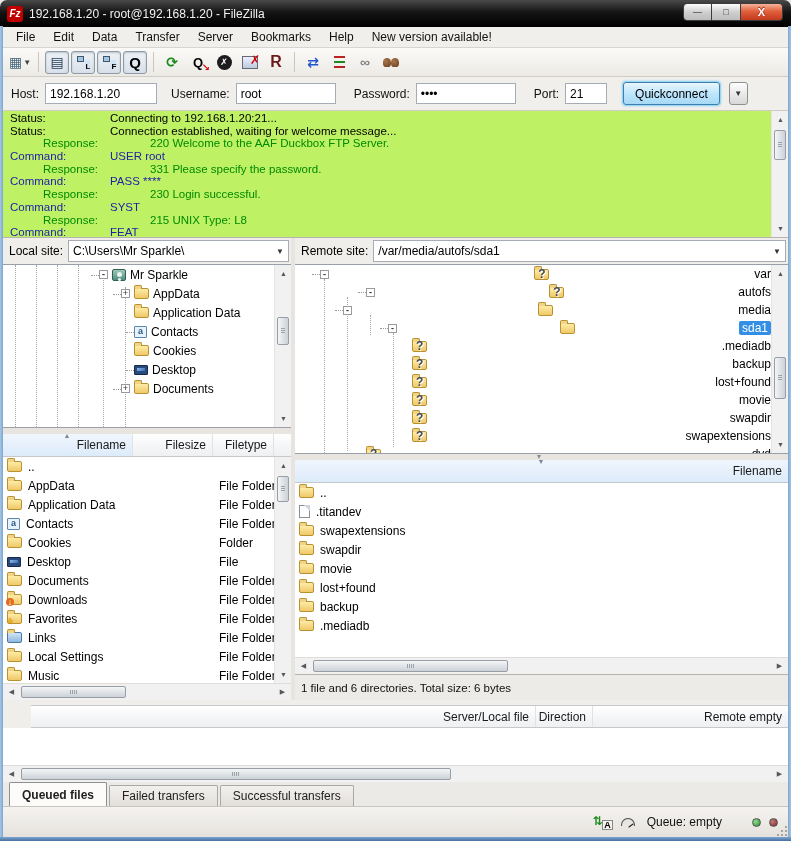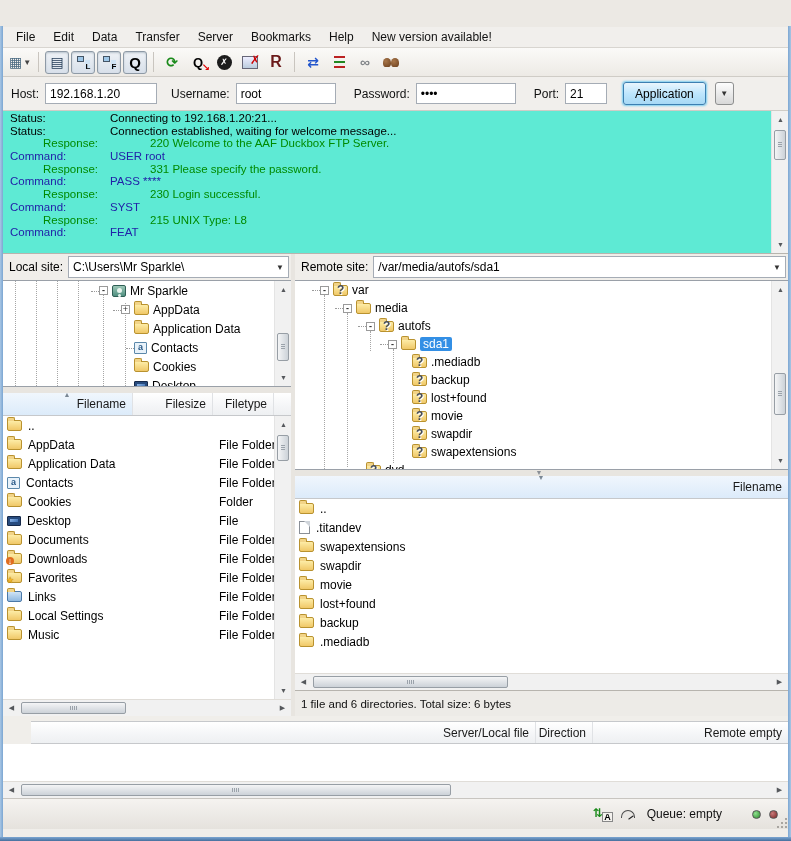--- a/index.html
+++ b/index.html
@@ -67,21 +67,21 @@
     display:flex; align-items:center; padding-left:8px; gap:6px; }
   .qlabel { color:#111; }
   .qinput { height:21px; border:1px solid #a5acb5; background:#fff; padding:0 4px; font:12px "Liberation Sans",sans-serif; color:#000; }
   .qc-btn { height:23px; padding:0 11px; border:1px solid #3c7fb1; border-radius:3px;
     background:linear-gradient(#eaf6fd,#bee6fd 50%,#a7d9f5); box-shadow:0 0 2px 1px #7acdf0;
     font:12px "Liberation Sans",sans-serif; color:#000; }
   .qc-drop { width:19px; height:23px; border:1px solid #8e8f8f; border-radius:3px; margin-left:3px;
     background:linear-gradient(#fdfdfd,#d8d8d8); display:flex; align-items:center; justify-content:center; font-size:8px; color:#333; }
 
   
-  .log { position:relative; height:143px; background:#5eead4; border-bottom:1px solid #b7b4ae; overflow:hidden; }
+  .log { position:relative; height:127px; background:#bef264; border-bottom:1px solid #b7b4ae; overflow:hidden; }
   .log-lines { position:absolute; left:0; top:1px; right:17px; overflow:hidden; height:126px; }
   .log-line { display:flex; height:12.7px; line-height:12.6px; font-size:11.5px; white-space:nowrap; }
   .log-type { width:107px; padding-left:7px; flex:none; }
   .k-status { color:#000; } .k-response { color:#008a00;padding-left:40px; } .k-command { color:#2222a8; }
 
   
   .vsb { position:absolute; right:0; top:0; bottom:0; width:17px; background:#f1f1f1; border-left:1px solid #e4e4e4; }
   .vsb .sarr,.hsb .sarr { width:17px; height:17px; display:flex; align-items:center; justify-content:center; font-size:7px; color:#55585c; flex:none; }
   .vsb .sarr.dn { position:absolute; bottom:0; }
   .vthumb { position:absolute; left:2px; right:2px; border:1px solid #979ea5; border-radius:2px;
@@ -98,26 +98,26 @@
   
   .panes { height:462px; display:flex; }
   .pane { display:flex; flex-direction:column; background:#f0eeea; min-width:0; }
   .pane.local { width:288px; }
   .vsplit { width:4px; background:#e8e5e0; }
   .pane.remote { flex:1; }
   .site-row { height:26px; display:flex; align-items:center; padding:0 2px 0 6px; gap:5px; }
   .combo { flex:1; height:22px; border:1px solid #a5acb5; background:#fff; display:flex; align-items:center; padding:0 4px; position:relative; }
   .combo .carr { position:absolute; right:4px; font-size:8px; color:#333; }
   .treebox { position:relative; background:#fff; border:1px solid #9aa0a8; border-left:none; border-right:none; overflow:hidden; }
-  .pane.local .treebox { height:107px; }
+  .pane.local .treebox { height:164px; }
   .pane.remote .treebox { height:190px; }
   .tree-scroll { position:absolute; inset:0 17px 0 0; overflow:hidden; }
   .trow { display:flex; align-items:center; white-space:nowrap; position:relative; }
   .pane.local .trow { height:19px; }
-  .pane.remote .trow { height:18px; }
+  .pane.remote .trow { height:18px;justify-content:space-between; }
   .exp { width:9px; height:9px; flex:none; border:1px solid #9a9a9a; background:#fff; position:relative; margin-right:4px; }
   .exp::after { position:absolute; left:0; top:-1px; width:7px; text-align:center; font-size:9px; line-height:9px; color:#333; }
   .exp.minus::after { content:"-"; font-weight:bold; }
   .exp.plus::after { content:"+"; }
   .exp.none { visibility:hidden; }
   .exp::before,.stubbed::before { content:""; position:absolute; left:-9px; top:50%; width:8px; border-top:1px dotted #9a9a9a; }
   .vguide { position:absolute; width:0; border-left:1px dotted #a6a6a6; }
   .tlabel { margin-left:4px; color:#000; }
   .tlabel.sel { background:#338fe5; color:#fff; padding:0 3px; border-radius:2px; }
 
@@ -187,20 +187,29 @@
   .grip { position:absolute; right:1px; bottom:1px; width:10px; height:10px;
     background:radial-gradient(circle at 1px 1px, #9a9archive 0, transparent 0); }
   .grip::after { content:""; position:absolute; right:0; bottom:0; width:2px; height:2px; background:#a8a5a0;
     box-shadow:-4px 0 0 #a8a5a0, 0 -4px 0 #a8a5a0, -8px 0 0 #a8a5a0, 0 -8px 0 #a8a5a0, -4px -4px 0 #a8a5a0; }
 </style>
 </head>
 <body>
 
 <div class="win">
 
+  <div class="titlebar">
+    <span class="fz-logo">Fz</span>
+    <span class="title-text">192.168.1.20 - root@192.168.1.20 - FileZilla</span>
+    <span class="winbtns">
+      <span class="wbtn min">—</span>
+      <span class="wbtn max">□</span>
+      <span class="wbtn close">X</span>
+    </span>
+  </div>
   <div class="edge-l"></div>
   <div class="edge-r"></div>
   <div class="edge-b"></div>
 
   <div class="content">
 
     <div class="menubar">
       <span class="menu-item">File</span>
       <span class="menu-item">Edit</span>
       <span class="menu-item">Data</span>
@@ -262,21 +271,21 @@
 
     <div class="quickbar">
       <span class="qlabel">Host:</span>
       <input class="qinput" style="width: 112px;" value="192.168.1.20">
       <span class="qlabel" style="margin-left:8px">Username:</span>
       <input class="qinput" style="width: 100px;" value="root">
       <span class="qlabel" style="margin-left:12px">Password:</span>
       <input class="qinput" style="width: 100px;" value="••••">
       <span class="qlabel" style="margin-left:12px">Port:</span>
       <input class="qinput" style="width: 42px;" value="21">
-      <button class="qc-btn" style="margin-left:10px">Application</button>
+      <button class="qc-btn" style="margin-left:10px">Quickconnect</button>
       <span class="qc-drop">▼</span>
     </div>
 
     <div class="log">
       <div class="log-lines">
         <div class="log-line">
             <span class="log-type k-status">Status:</span>
             <span class="k-status">Connecting to 192.168.1.20:21...</span>
           </div>
         <div class="log-line">
@@ -524,29 +533,29 @@
           <div class="tree-scroll">
             <div class="vguide" style="left:29px;top:14px;bottom:0"></div>
             <div class="vguide" style="left:52px;top:32px;height:154px"></div>
             <div class="vguide" style="left:75px;top:50px;height:20px"></div>
             <div class="vguide" style="left:98px;top:68px;height:114px"></div>
             <div class="trow" style="padding-left:25px">
               <span class="exp minus"></span>
               <span class="ic ic-folder ic-q"></span>
               <span class="tlabel">var</span>
             </div>
+            <div class="trow" style="padding-left:71px">
+              <span class="exp minus"></span>
+              <span class="ic ic-folder ic-q"></span>
+              <span class="tlabel">autofs</span>
+            </div>
             <div class="trow" style="padding-left:48px">
               <span class="exp minus"></span>
               <span class="ic ic-folder"></span>
               <span class="tlabel">media</span>
-            </div>
-            <div class="trow" style="padding-left:71px">
-              <span class="exp minus"></span>
-              <span class="ic ic-folder ic-q"></span>
-              <span class="tlabel">autofs</span>
             </div>
             <div class="trow" style="padding-left:93px">
               <span class="exp minus"></span>
               <span class="ic ic-folder"></span>
               <span class="tlabel sel">sda1</span>
             </div>
             <div class="trow" style="padding-left:117px">
               <span class="ic ic-folder ic-q stubbed"></span>
               <span class="tlabel">.mediadb</span>
             </div>
@@ -663,20 +672,25 @@
             <span>Remote empty</span>
           </span>
       </div>
       <div class="qbody"></div>
       <div class="hsb">
         <span class="sarr">◀</span>
         <div class="hthumb" style="left:18px;width:430px"></div>
         <span class="sarr rt">▶</span>
       </div>
     </div>
+    <div class="tabsrow">
+      <span class="qtab active">Queued files</span>
+      <span class="qtab">Failed transfers</span>
+      <span class="qtab">Successful transfers</span>
+    </div>
 
     <div class="statusbar">
       <span class="sb-icon ttype"></span>
       <span class="sb-icon gauge"></span>
       <span class="qtext">Queue: empty</span>
       <span class="led green"></span>
       <span class="led red"></span>
       <span class="grip"></span>
     </div>
 

